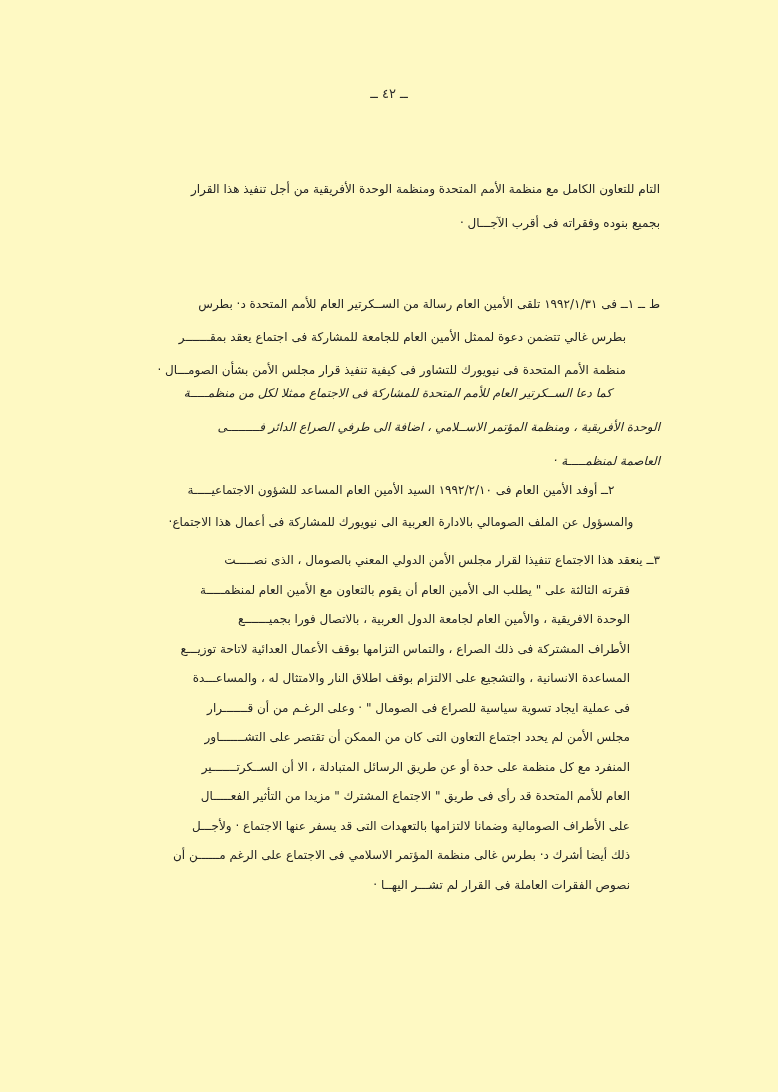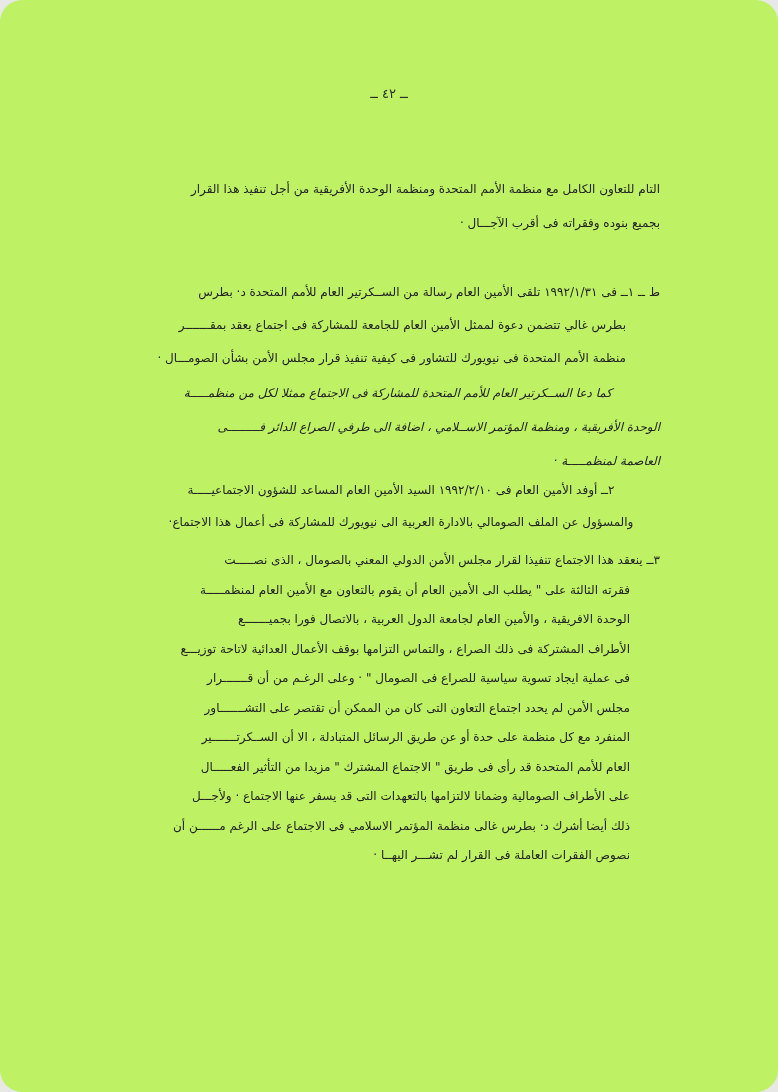--- a/index.html
+++ b/index.html
@@ -1,25 +1,24 @@
 <!DOCTYPE html>
 <html lang="ar"><head>
 <meta charset="utf-8">
 <style>
   html, body { margin: 0; padding: 0; background: #e8e8e6; }
   .page {
     position: relative;
     width: 778px;
     height: 1092px;
     margin: 0 auto;
-    background: #bef264;
+    background: #fef9c3;
     font-family: "DejaVu Sans", sans-serif;
     color: #262626;
     overflow: hidden;
-    border-radius: 22px;
   }
   .page-number {
     position: absolute;
     top: 86px;
     left: 0;
     width: 778px;
     text-align: center;
     font-size: 13px;
     letter-spacing: 3px;
     color: #2b2b2b;
@@ -32,21 +31,21 @@
     text-align: right;
     color: #232323;
   }
   .para .line {
     white-space: nowrap;
     overflow: visible;
     font-size: 12px;
   }
   .p-cont   { top: 172px; }
   .p-cont   .line { line-height: 34px; }
-  .p-item1  { top: 276px; }
+  .p-item1  { top: 288px; }
   .p-item1  .line { line-height: 33px; }
   .p-item1  .cont { padding-right: 34px; }
   .p-kama   { top: 376px; font-style: italic; }
   .p-kama   .line { line-height: 34px; }
   .p-kama   .first { padding-right: 48px; }
   .p-item2  { top: 474px; text-align: center; }
   .p-item2  .line { line-height: 32px; }
   .p-item3  { top: 546px; }
   .p-item3  .line { line-height: 29.5px; }
   .p-item3  .cont { padding-right: 30px; }
@@ -78,20 +77,21 @@
   <div class="para p-item2">
     <div class="line">٢ــ  أوفد الأمين العام فى ١٩٩٢/٢/١٠ السيد الأمين العام المساعد للشؤون الاجتماعيـــــة</div>
     <div class="line">والمسؤول عن الملف الصومالي بالادارة العربية الى نيويورك للمشاركة فى أعمال هذا الاجتماع·</div>
   </div>
 
   <div class="para p-item3">
     <div class="line">٣ــ  ينعقد هذا الاجتماع تنفيذا لقرار مجلس الأمن الدولي المعني بالصومال ،  الذى نصـــــت</div>
     <div class="line cont">فقرته الثالثة على " يطلب الى الأمين العام أن يقوم بالتعاون مع الأمين العام لمنظمـــــة</div>
     <div class="line cont">الوحدة الافريقية ،  والأمين العام لجامعة الدول العربية ،   بالاتصال فورا بجميـــــــع</div>
     <div class="line cont">الأطراف المشتركة فى ذلك الصراع ،  والتماس التزامها بوقف الأعمال العدائية لاتاحة توزيـــع</div>
+    <div class="line cont">المساعدة الانسانية ،  والتشجيع على الالتزام بوقف اطلاق النار والامتثال له ،  والمساعـــدة</div>
     <div class="line cont">فى عملية ايجاد تسوية سياسية للصراع فى الصومال "  ·   وعلى الرغـم من أن قـــــــرار</div>
     <div class="line cont">مجلس الأمن لم يحدد اجتماع التعاون التى كان من الممكن أن تقتصر على التشـــــــاور</div>
     <div class="line cont">المنفرد مع كل منظمة على حدة أو عن طريق الرسائل المتبادلة ، الا أن الســكرتـــــــير</div>
     <div class="line cont">العام للأمم المتحدة قد رأى فى طريق " الاجتماع المشترك " مزيدا من التأثير الفعـــــال</div>
     <div class="line cont">على الأطراف الصومالية وضمانا لالتزامها بالتعهدات التى قد يسفر عنها الاجتماع · ولأجـــل</div>
     <div class="line cont">ذلك أيضا أشرك د· بطرس غالى منظمة المؤتمر الاسلامي فى الاجتماع على الرغم مــــــن أن</div>
     <div class="line cont">نصوص الفقرات العاملة فى القرار لم تشـــر اليهــا ·</div>
   </div>
 
 </div>

